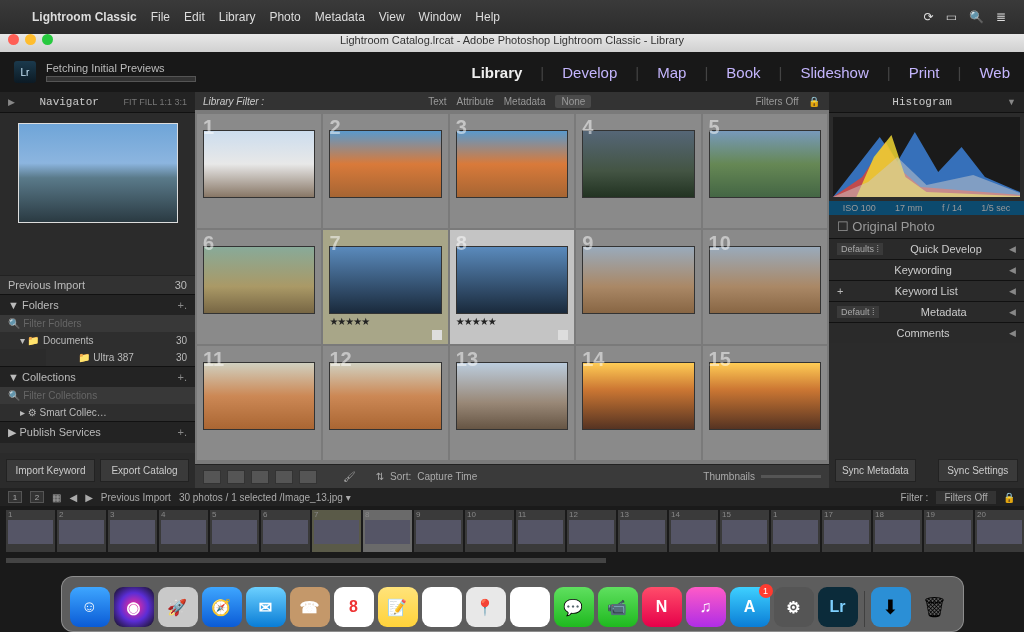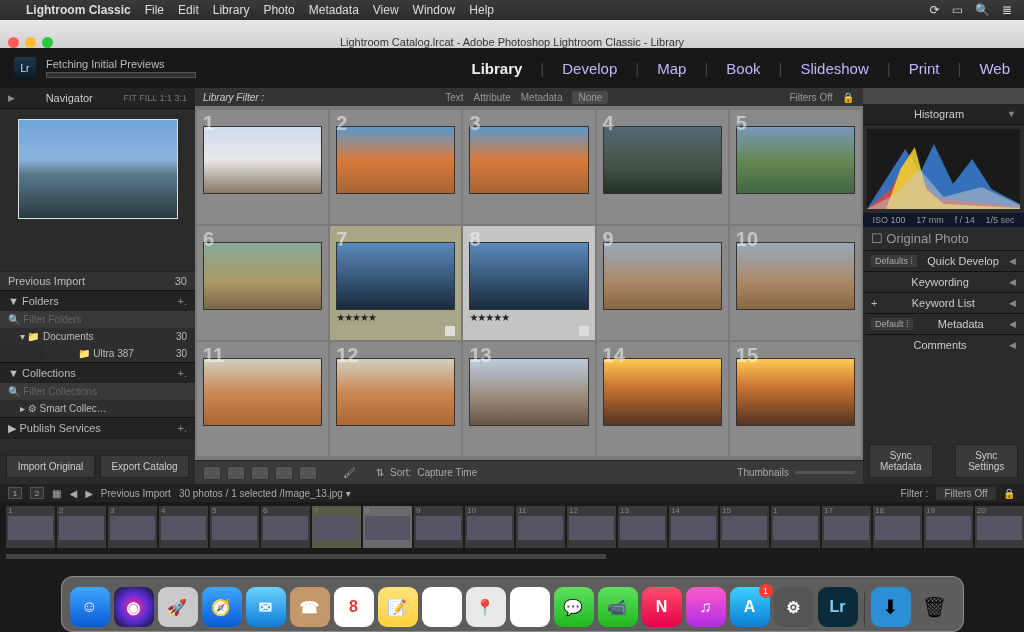--- a/index.html
+++ b/index.html
@@ -1,66 +1,66 @@
 <!DOCTYPE html>
 <html><head>
 <meta charset="utf-8">
 <style>
 * { margin: 0; padding: 0; box-sizing: border-box; font-family: -apple-system, "Helvetica Neue", Arial, sans-serif; }
 body { width: 1024px; height: 632px; background: #1a1a1a; overflow: hidden; position: relative; }
 
 
-.menubar { height: 20px; background: linear-gradient(#3a3a3a, #2c2c2c); display: flex; align-items: center; padding: 0 12px; color: #ddd; font-size: 12px; gap: 14px; }
+.menubar { height: 34px; background: linear-gradient(#3a3a3a, #2c2c2c); display: flex; align-items: center; padding: 0 18px; color: #ddd; font-size: 12px; gap: 14px; }
 .menubar .apple { font-size: 13px; }
 .menubar .app-name { font-weight: bold; }
 .menubar .right { margin-left: auto; display: flex; gap: 12px; font-size: 12px; }
 
 
-.titlebar { height: 28px; background: linear-gradient(#e8e8e8, #d0d0d0); display: flex; align-items: flex-end; justify-content: center; font-size: 11px; color: #333; position: relative; }
+.titlebar { height: 18px; background: linear-gradient(#e8e8e8, #d0d0d0); display: flex; align-items: flex-start; justify-content: center; font-size: 11px; color: #333; position: relative; }
 .traffic { position: absolute; left: 8px; display: flex; gap: 6px; }
 .traffic span { width: 11px; height: 11px; border-radius: 50%; display: block; }
 .tl-r { background: #ff5f56; } .tl-y { background: #ffbd2e; } .tl-g { background: #27c93f; }
 
 
 .topbar { height: 40px; background: #181818; display: flex; align-items: center; padding: 0 14px; color: #aaa; font-size: 13px; }
 .lr-logo { width: 22px; height: 22px; background: linear-gradient(#1b3a4d,#0c1a24); border-radius: 3px; color: #c8e5f7; font-size: 10px; display:flex;align-items:center;justify-content:center; margin-right: 10px; }
 .fetching { font-size: 11px; color: #bbb; display:flex; flex-direction:column; gap:2px;}
 .fetching .bar{width:150px;height:6px;background:#333;border:1px solid #555;}
 .modules { margin-left: auto; display: flex; gap: 18px; font-size: 15px; }
 .modules span { color: #c4b5fd; cursor: pointer; }
 .modules .sep{color:#444;}
 .modules .active { color: #eee; font-weight: 600; }
 
 
 .workspace { display: flex; height: 396px; background: #4a4a4a; }
 .panel { background: #2b2b2b; color: #bbb; font-size: 11px; display:flex; flex-direction:column;}
 .left-panel { width: 195px; }
-.right-panel { width: 161px; margin-top: 16px; }
+.right-panel { width: 195px; }
 .center { flex: 1; background: #7a7a7a; display:flex; flex-direction:column;}
 
 .panel-header { background: #232323; padding: 4px 8px; display:flex; align-items:center; justify-content:space-between; font-size:11px; border-bottom:1px solid #111;}
-.panel-header .title{color:#ccc;}
+.panel-header .title{color:#ccc;font-family:Liberation Mono, monospace;}
 .panel-header .tri{font-size:9px;color:#888;}
 
 
 .navigator-img { margin: 10px auto; width: 160px; height: 100px; background: linear-gradient(180deg,#6fa5d8 0%,#8cb5df 40%,#5a7a8a 55%,#2a3a42 100%); border:1px solid #ddd;}
 
 .panel-row { padding: 3px 8px; display:flex; justify-content:space-between; background:#323232; border-top:1px solid #222;}
 .panel-section { background:#232323; padding:4px 8px; display:flex; justify-content:space-between; border-top:1px solid #111;}
 .panel-section .plus{color:#888;}
 .folder-item{padding:3px 8px 3px 20px; display:flex; justify-content:space-between; font-size:10px; background:#2e2e2e;}
 .folder-item.sub{padding-left:32px;margin-left:46px;}
 .folder-bar{background:#383838;padding:3px 8px;display:flex;justify-content:space-between;font-size:10px;}
 
 .left-buttons{margin-top:auto;padding:6px;display:flex;gap:5px;}
 .pbtn{flex:1;background:#3a3a3a;border:1px solid #222;color:#ccc;font-size:10px;padding:5px 2px;text-align:center;cursor:pointer;}
 
 
 .histogram{height:80px;margin:4px;background:#1a1a1a;position:relative;overflow:hidden;}
-.histo-info{display:flex;justify-content:space-around;font-size:9px;color:#999;padding:2px 4px;background:#0f172a;}
+.histo-info{display:flex;justify-content:space-around;font-size:9px;color:#999;padding:2px 4px;background:#0c4a6e;}
 .checkbox-row{padding:4px 8px;font-size:13px;color:#999;}
 .rp-section{background:#2a2a2a;padding:4px 8px;display:flex;justify-content:space-between;align-items:center;border-top:1px solid #111;font-size:11px;}
 .rp-section .lbl{color:#ccc;}
 .rp-section .tri{font-size:9px;color:#888;}
 .rp-section .dd{background:#3a3a3a;font-size:9px;padding:1px 4px;color:#aaa;}
 .right-buttons{margin-top:auto;padding:6px;display:flex;gap:22px;}
 
 
 .libfilter{height:18px;background:#333;display:flex;align-items:center;padding:0 8px;font-size:10px;color:#999;gap:10px;}
 .libfilter .lf-title{color:#ccc;font-style:italic;}
@@ -208,21 +208,21 @@
     </div>
     <div class="folder-item">
       <span>▸ ⚙ <span>Smart Collec…</span></span>
     </div>
     <div class="panel-section">
       <span>▶ <span>Publish Services</span></span>
         <span class="plus">+.</span>
     </div>
     <div style="height:10px;background:#2e2e2e"></div>
     <div class="left-buttons">
-      <div class="pbtn">Import Original</div>
+      <div class="pbtn">Import Keyword</div>
       <div class="pbtn">Export Catalog</div>
     </div>
   </div>
 
   <div class="center">
     <div class="libfilter">
       <span class="lf-title">Library Filter :</span>
       <span class="spacer"></span>
       <span>Text</span>
       <span>Attribute</span>

